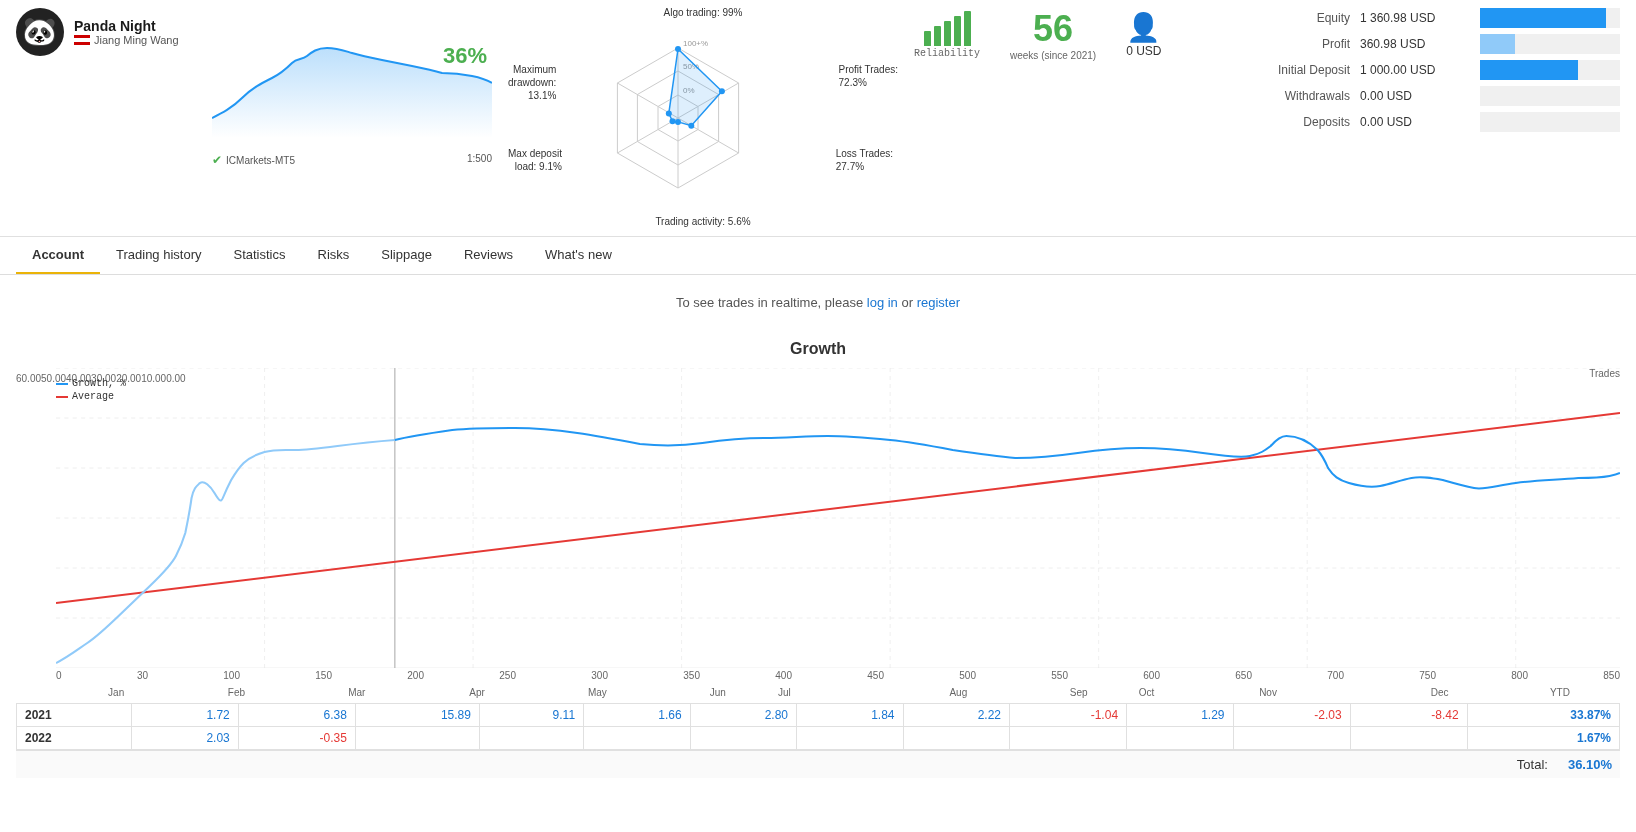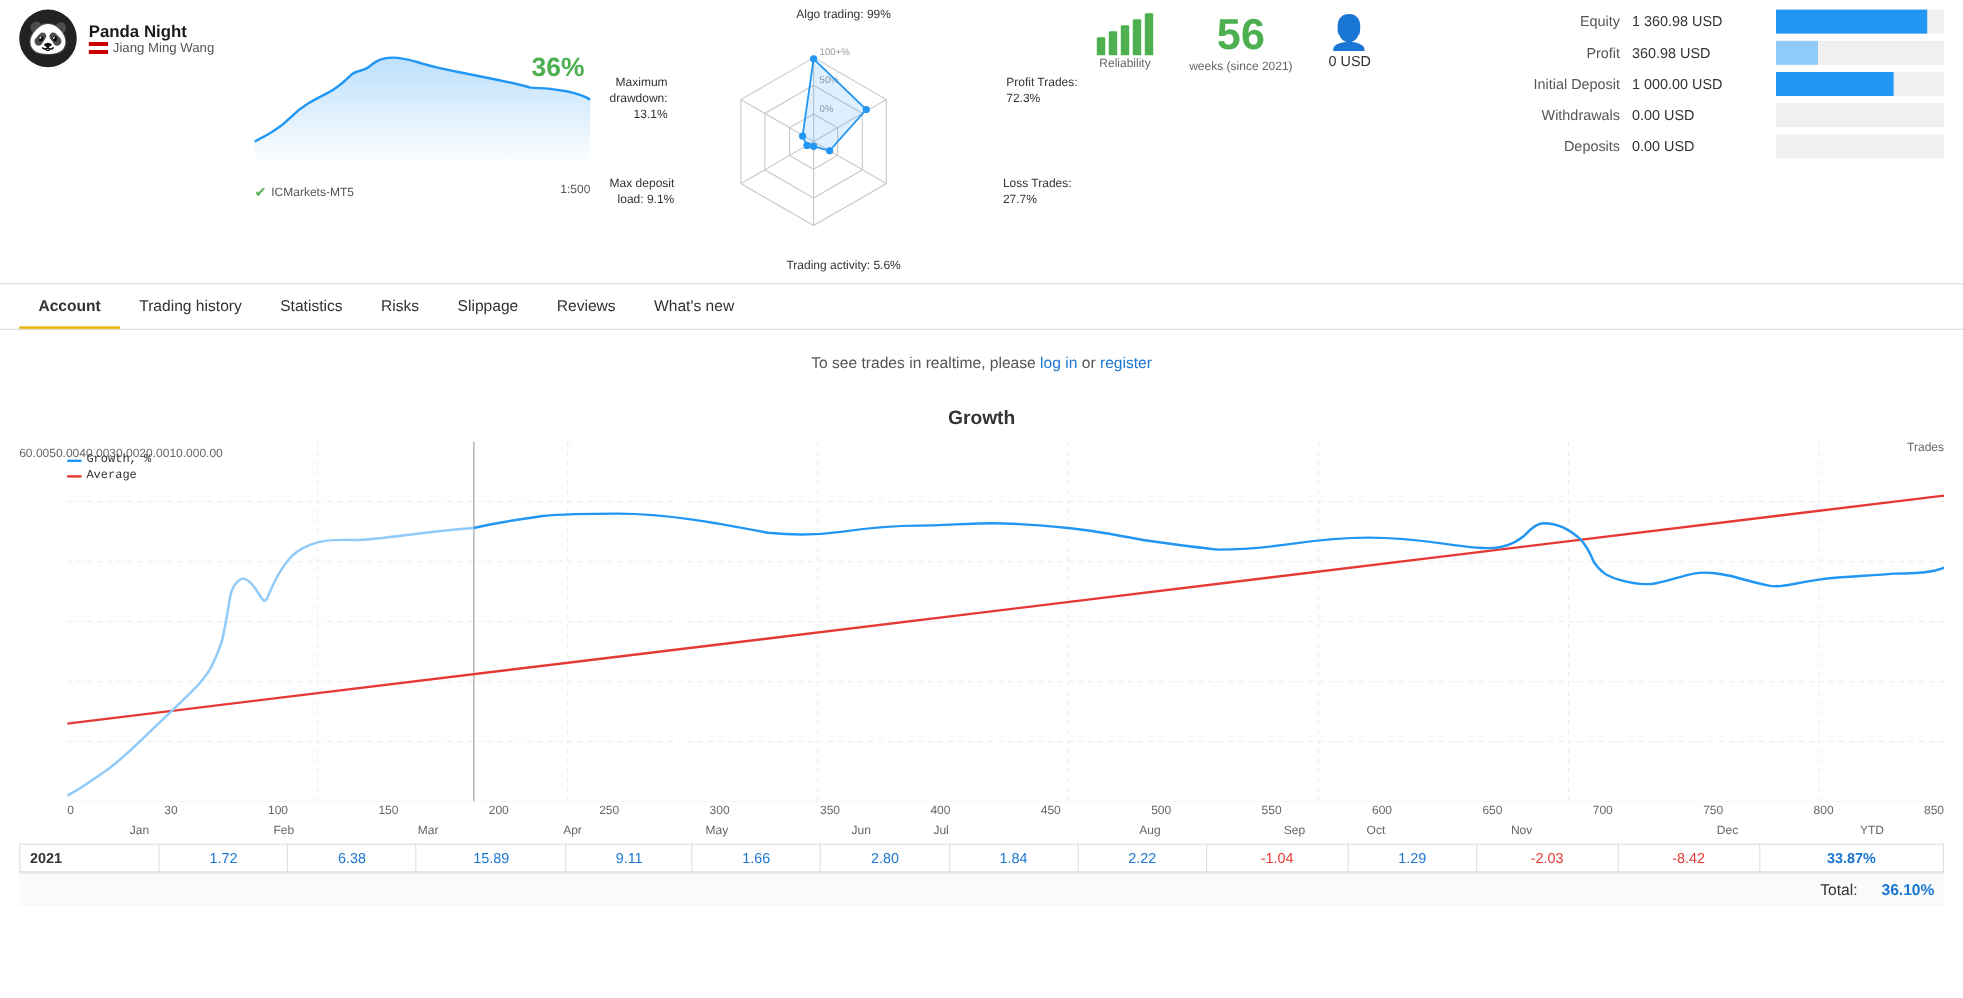--- a/index.html
+++ b/index.html
@@ -110,20 +110,21 @@
     .bar-small {
       width: 7px;
       background: #4caf50;
       border-radius: 1px 1px 0 0;
     }
 
     .reliability-label {
       font-size: 10px;
       color: #666;
       margin-top: 2px;
+      font-family: Liberation Mono, monospace;
     }
 
     .weeks-area {
       display: flex;
       flex-direction: column;
       align-items: center;
     }
 
     .weeks-number {
       font-size: 36px;
@@ -253,21 +254,21 @@
     
     .monthly-table {
       width: 100%;
       border-collapse: collapse;
       font-size: 12px;
       margin-top: 5px;
     }
 
     .monthly-table td {
       padding: 4px 8px;
-      text-align: center;
+      text-align: right;
       border: 1px solid #e0e0e0;
     }
 
     .monthly-table td:first-child {
       font-weight: bold;
       text-align: left;
     }
 
     .monthly-table .positive { color: #1976d2; }
     .monthly-table .negative { color: #e53935; }
@@ -629,20 +630,36 @@
         <td class="positive">1.66</td>
         <td class="positive">2.80</td>
         <td class="positive">1.84</td>
         <td class="positive">2.22</td>
         <td class="negative">-1.04</td>
         <td class="positive">1.29</td>
         <td class="negative">-2.03</td>
         <td class="negative">-8.42</td>
         <td class="ytd-positive">33.87%</td>
       </tr>
+      <tr>
+        <td>2022</td>
+        <td class="positive">2.03</td>
+        <td class="negative">-0.35</td>
+        <td></td>
+        <td></td>
+        <td></td>
+        <td></td>
+        <td></td>
+        <td></td>
+        <td></td>
+        <td></td>
+        <td></td>
+        <td></td>
+        <td class="ytd-positive">1.67%</td>
+      </tr>
     </tbody>
   </table>
 
   <div class="total-row">
     <span class="total-label">Total:</span>
     <span class="total-value">36.10%</span>
   </div>
 </div>
 
 </body></html>

